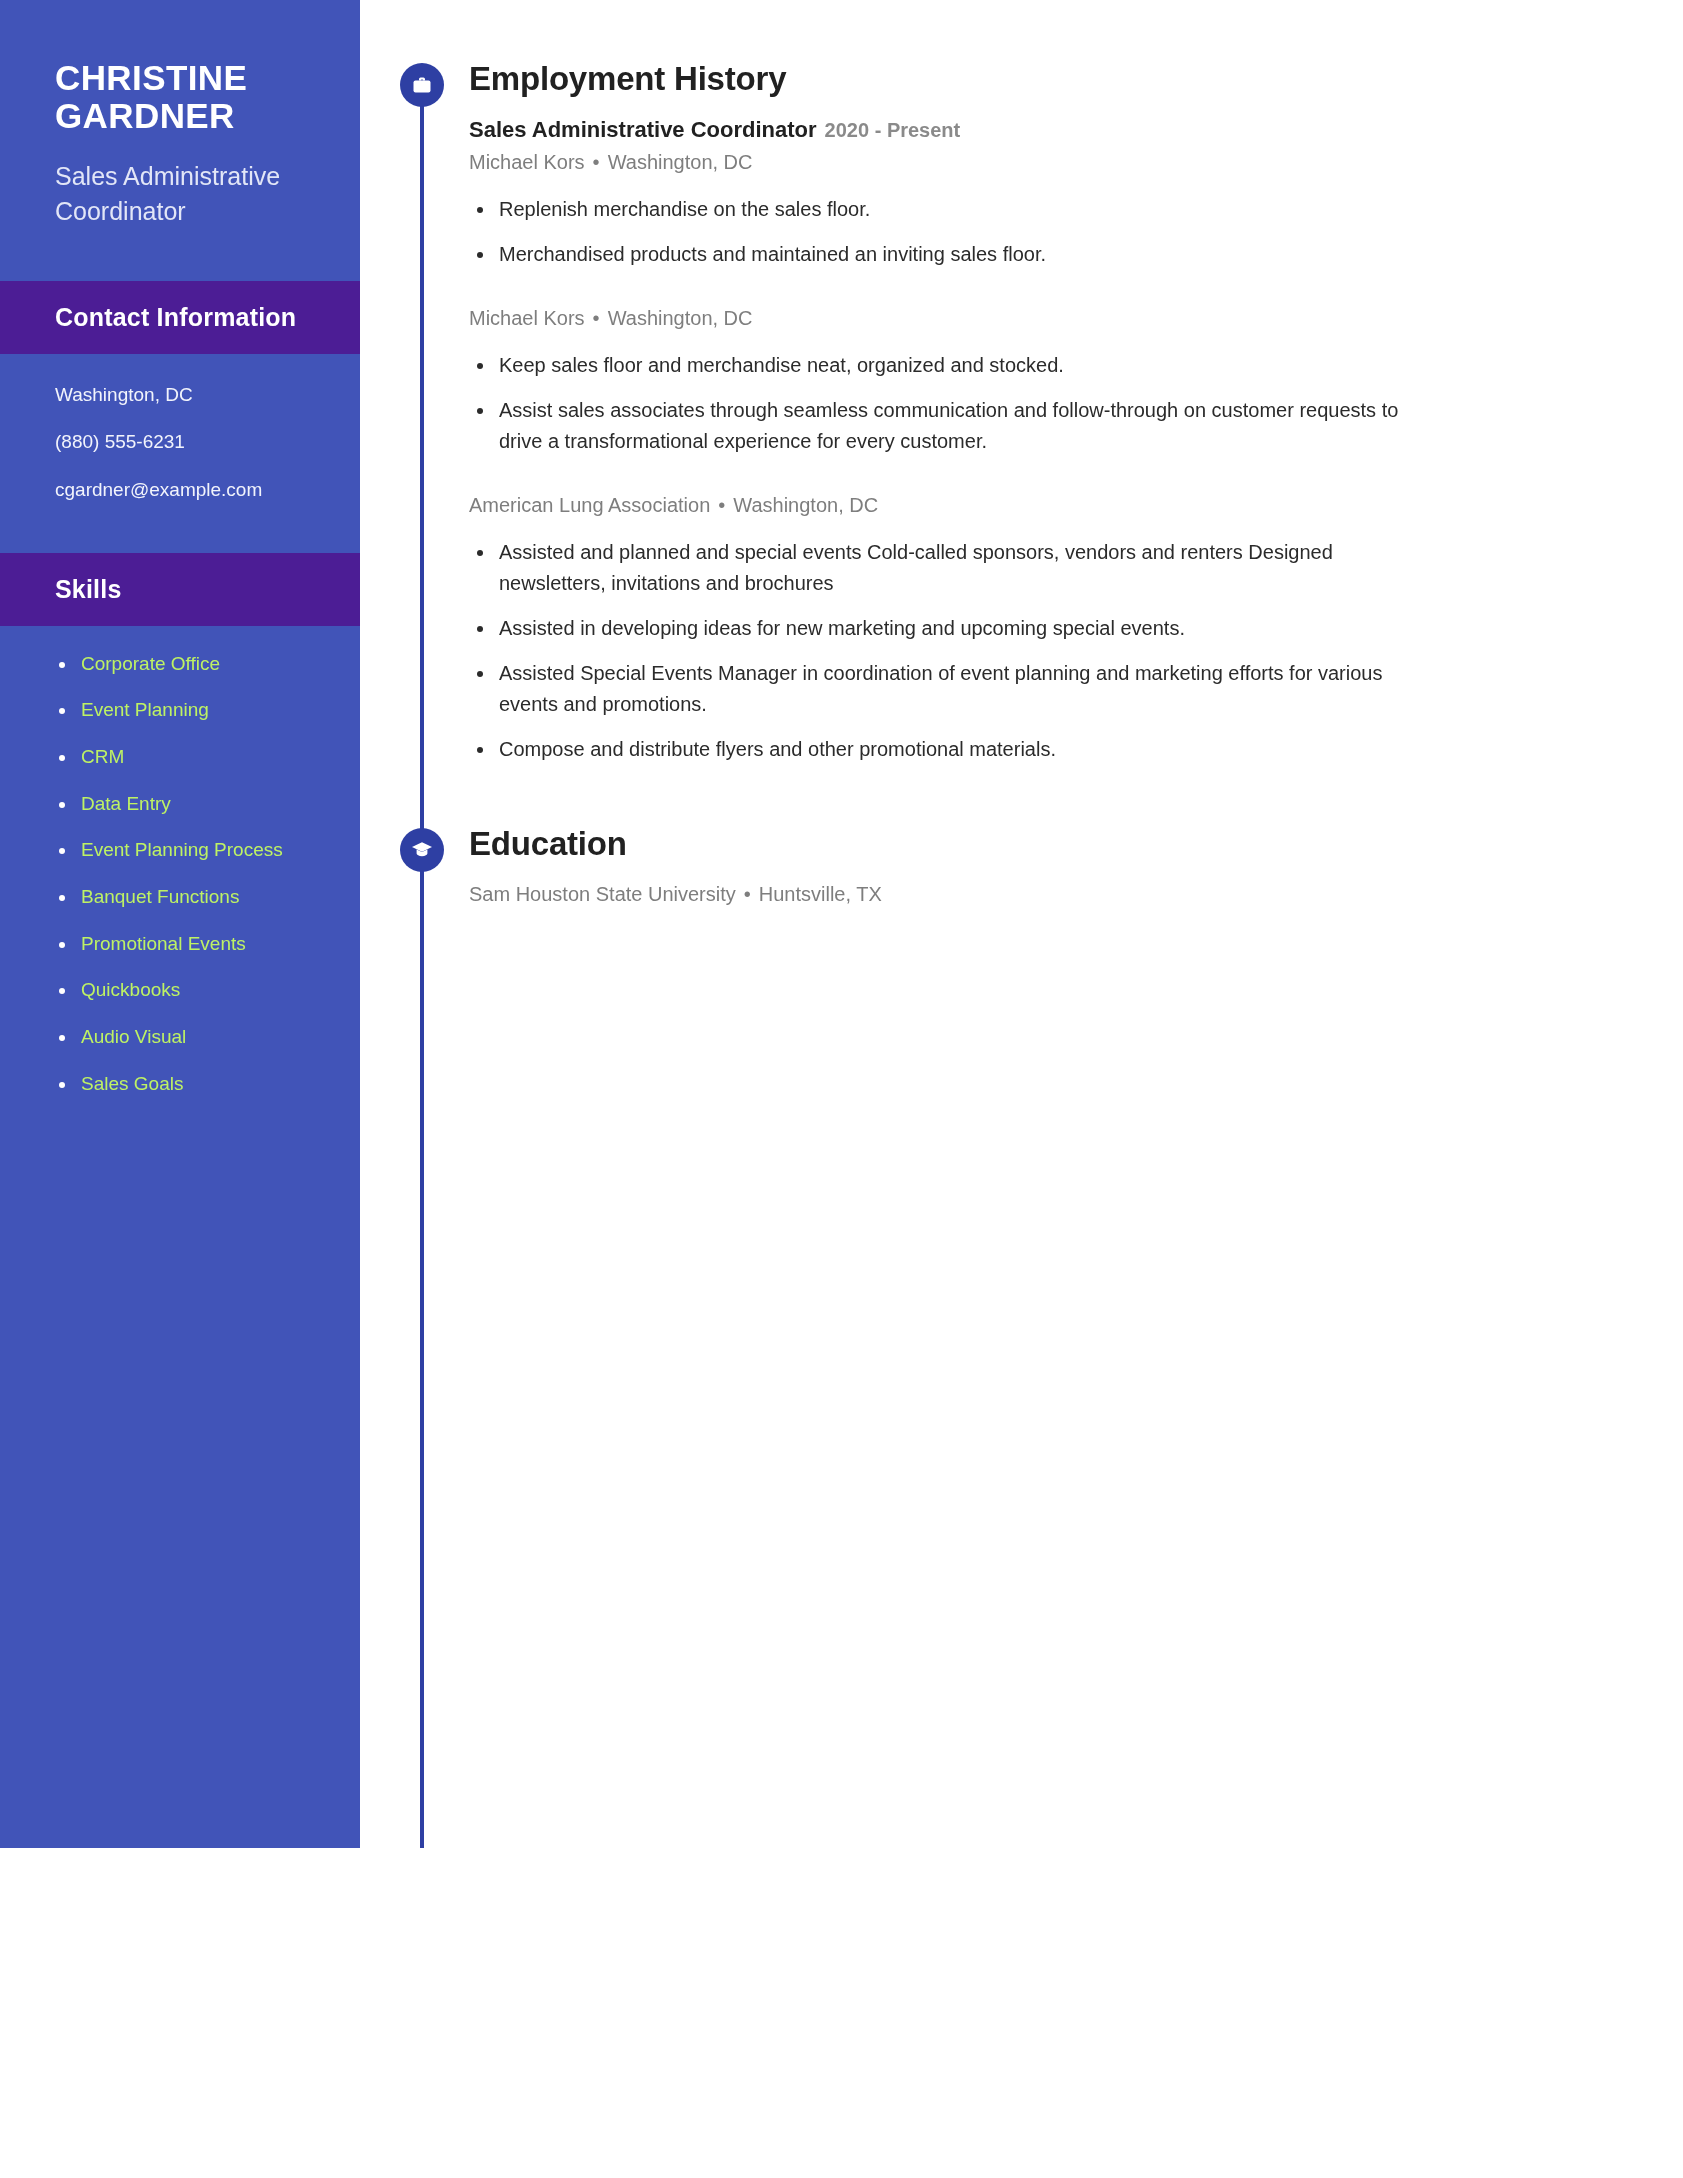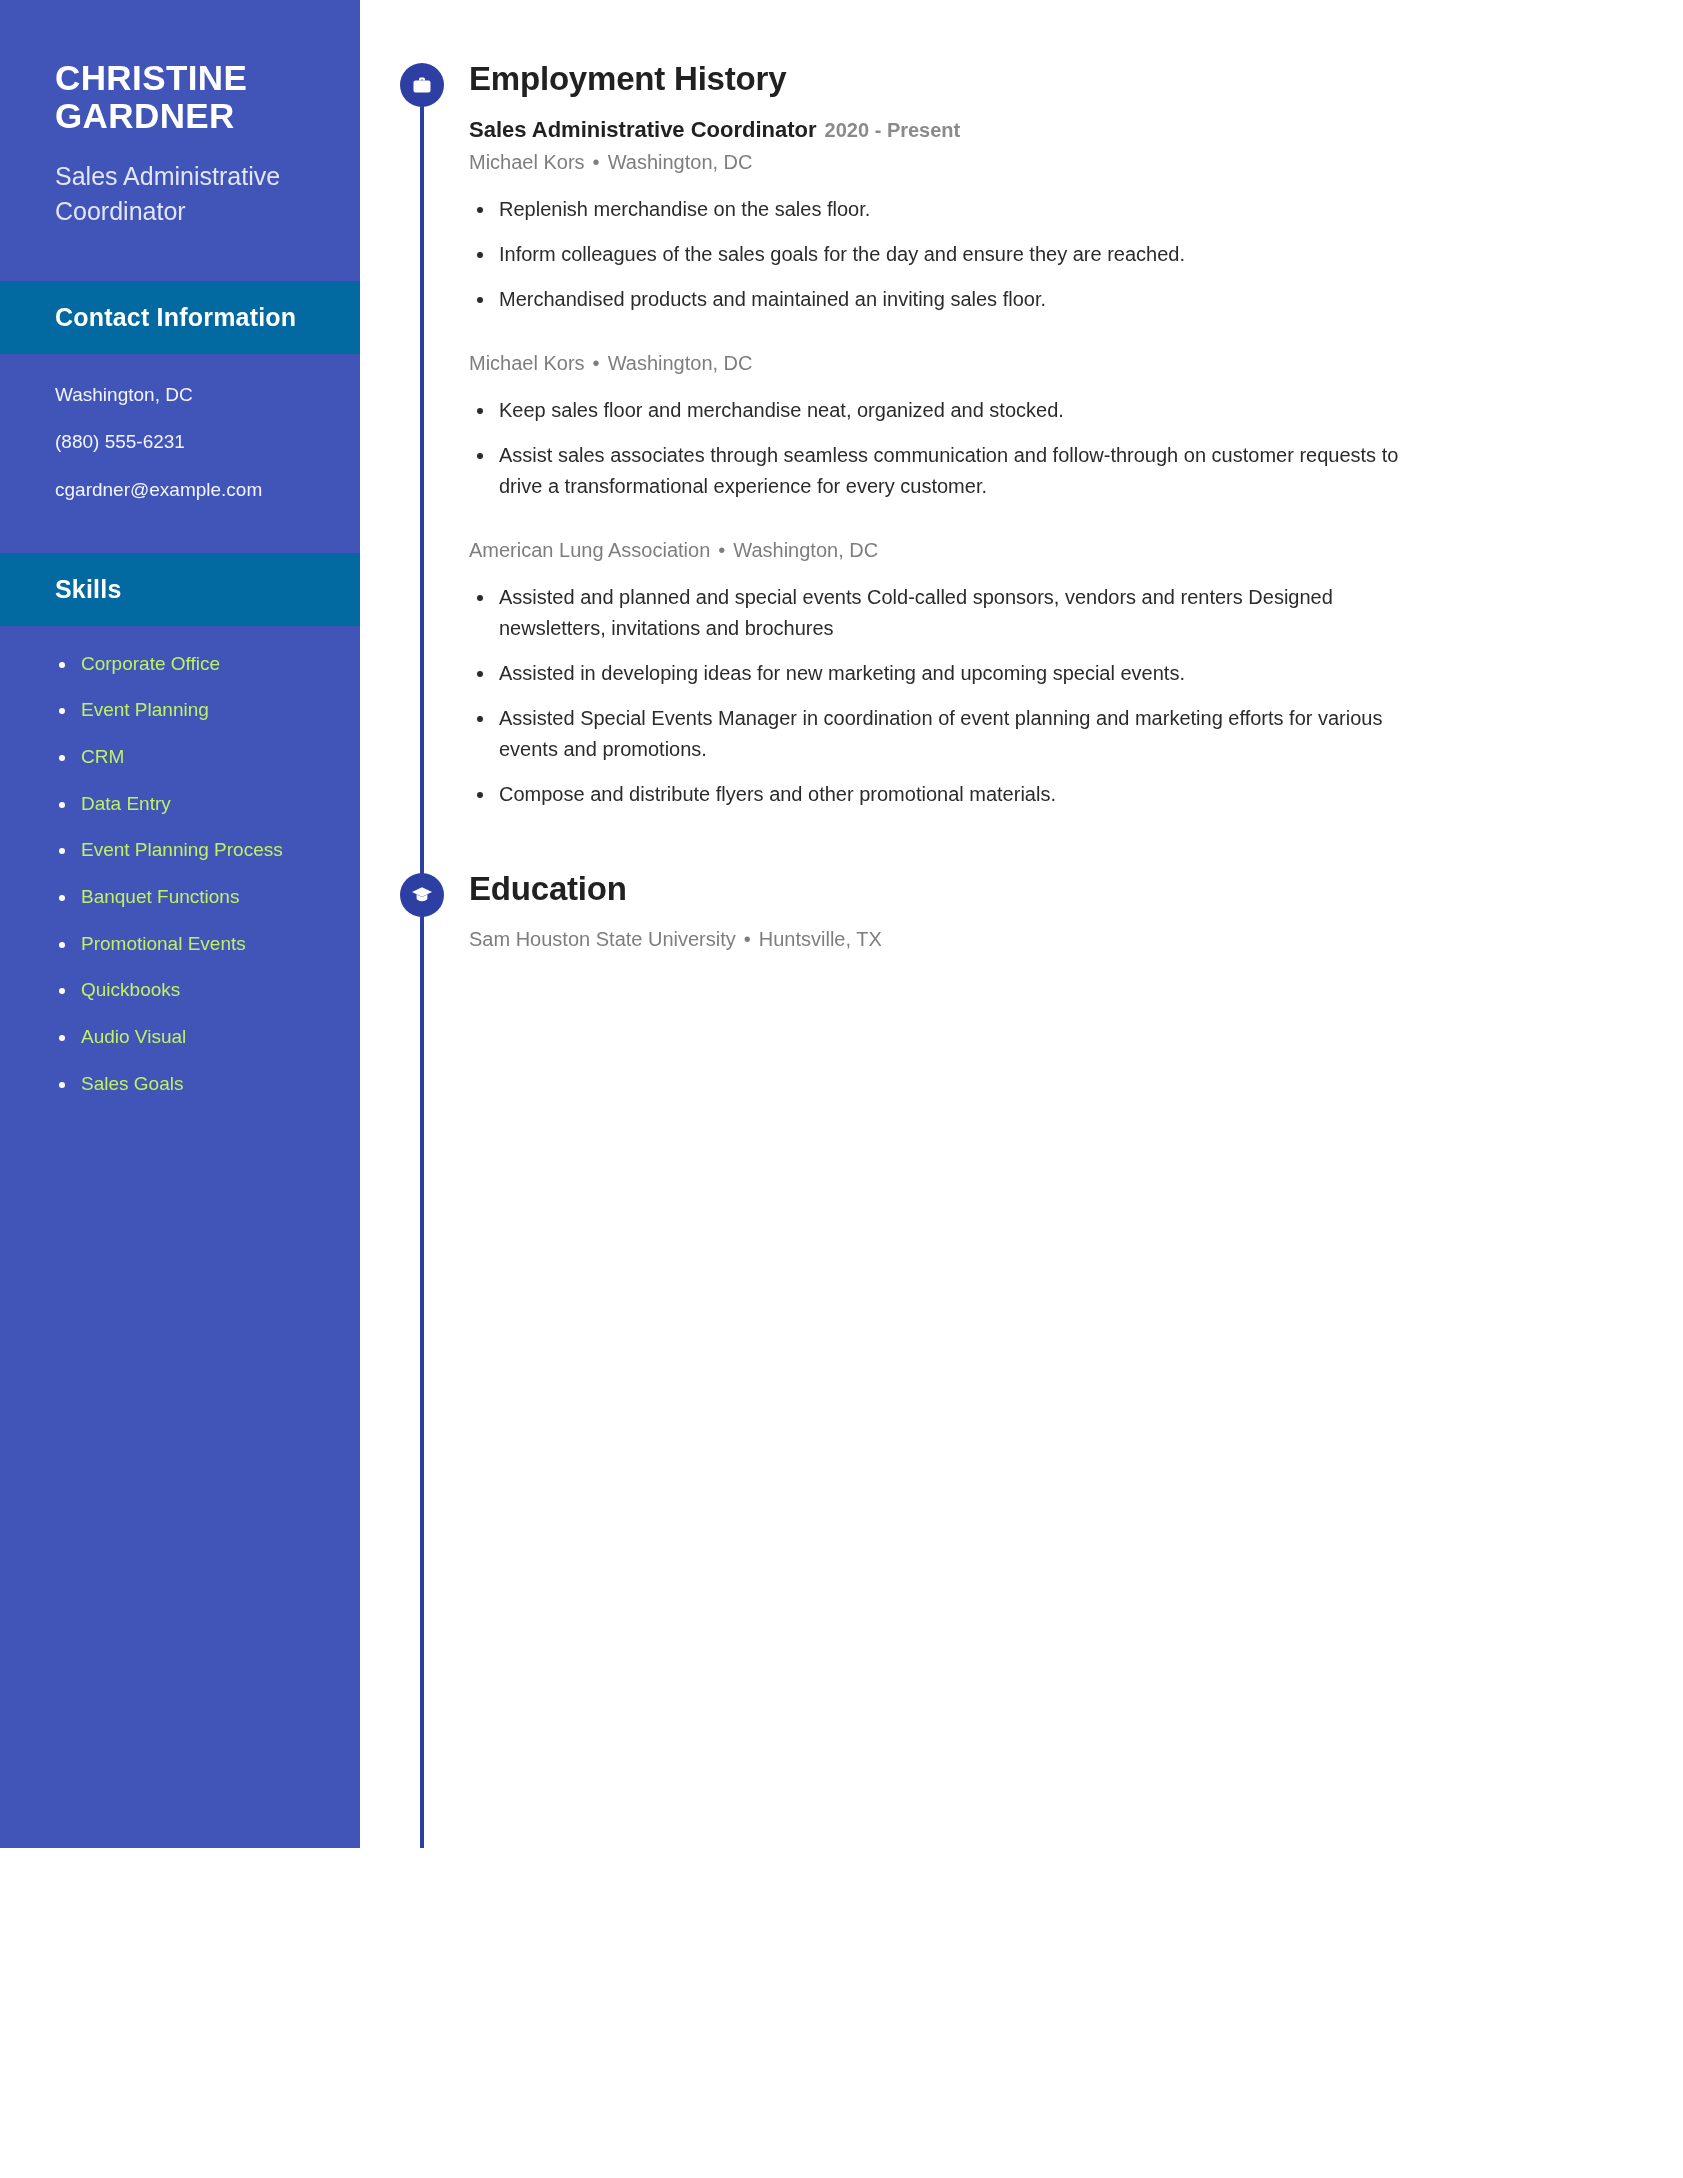--- a/index.html
+++ b/index.html
@@ -45,21 +45,21 @@
 
   .job-title-sub {
     margin-top: 24px;
     font-size: 25px;
     line-height: 1.42;
     font-weight: 400;
     color: #E2E6F7;
   }
 
   .sidebar-section-header {
-    background: #0369a1;
+    background: #4c1d95;
     padding: 22px 55px 22px 55px;
     font-size: 25px;
     font-weight: bold;
     color: #ffffff;
     letter-spacing: 0.2px;
   }
 
   .sb-header-contact { margin-top: 51px; }
   .sb-header-skills  { margin-top: 24px; }
 
@@ -262,21 +262,20 @@
 
       <div class="entry">
         <div class="entry-headline">
           <span class="entry-role">Sales Administrative Coordinator</span><span class="entry-dates">2020 - Present</span>
         </div>
         <div class="entry-meta">
           <span>Michael Kors</span><span class="sep">•</span><span>Washington, DC</span>
         </div>
         <ul class="entry-bullets">
           <li>Replenish merchandise on the sales floor.</li>
-          <li>Inform colleagues of the sales goals for the day and ensure they are reached.</li>
           <li>Merchandised products and maintained an inviting sales floor.</li>
         </ul>
       </div>
 
       <div class="entry">
         <div class="entry-meta">
           <span>Michael Kors</span><span class="sep">•</span><span>Washington, DC</span>
         </div>
         <ul class="entry-bullets">
           <li>Keep sales floor and merchandise neat, organized and stocked.</li>

